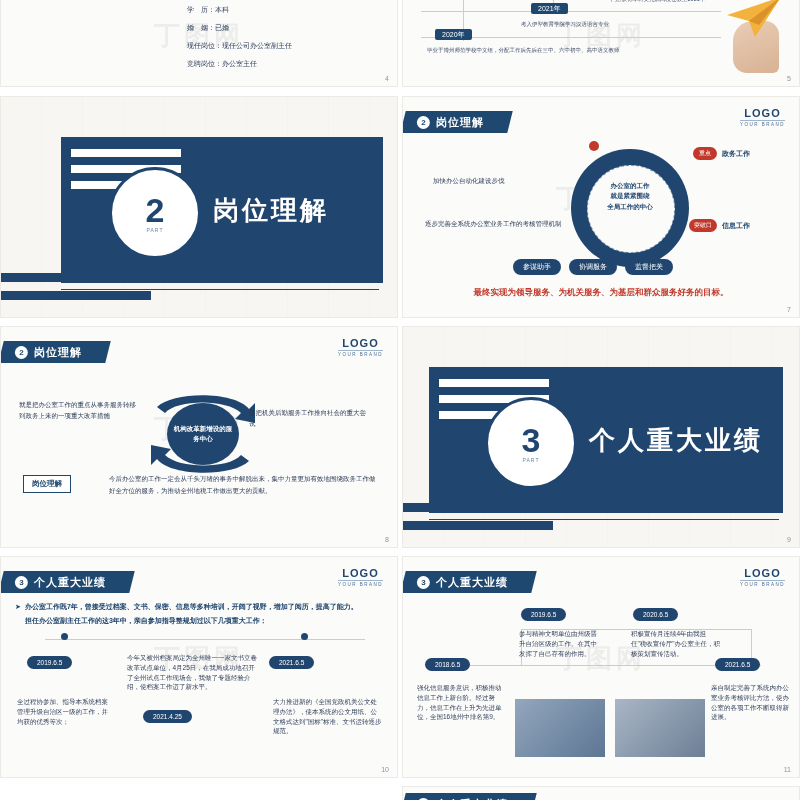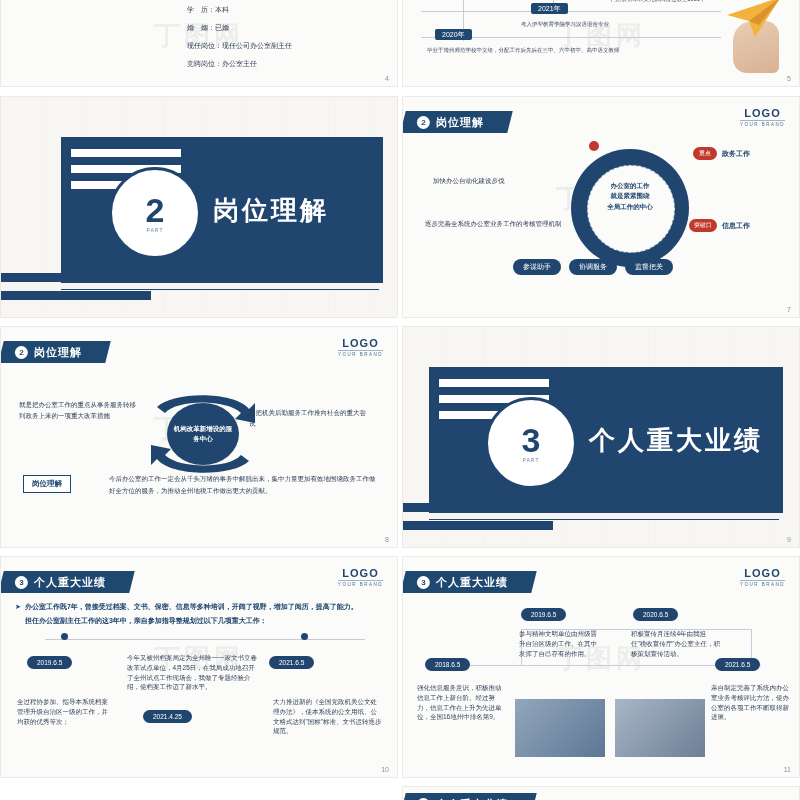--- a/index.html
+++ b/index.html
@@ -146,20 +146,21 @@
 
     <div style="position:absolute;left:30px;top:80px;font-size:6.5px;color:#2c3b57;">加快办公自动化建设步伐</div>
     <div style="position:absolute;left:22px;top:122px;width:138px;font-size:6.5px;line-height:1.6;color:#2c3b57;">逐步完善全系统办公室业务工作的考核管理机制</div>
 
     <div style="position:absolute;left:110px;top:162px;display:flex;gap:8px;">
       <span class="pill">参谋助手</span>
       <span class="pill">协调服务</span>
       <span class="pill">监督把关</span>
     </div>
 
+    <div class="redline" style="position:absolute;left:0;right:0;top:190px;">最终实现为领导服务、为机关服务、为基层和群众服务好务的目标。</div>
     <div class="pgnum">7</div>
   </div>
 
   <div class="slide" style="left:0;top:326px;width:398px;height:222px;">
     <div class="wm">丁图网</div>
     <div class="tagtitle">
       <div class="tag-skew">
           <span>
         <span class="tnum">2</span>
         <span class="ttext">岗位理解</span>

